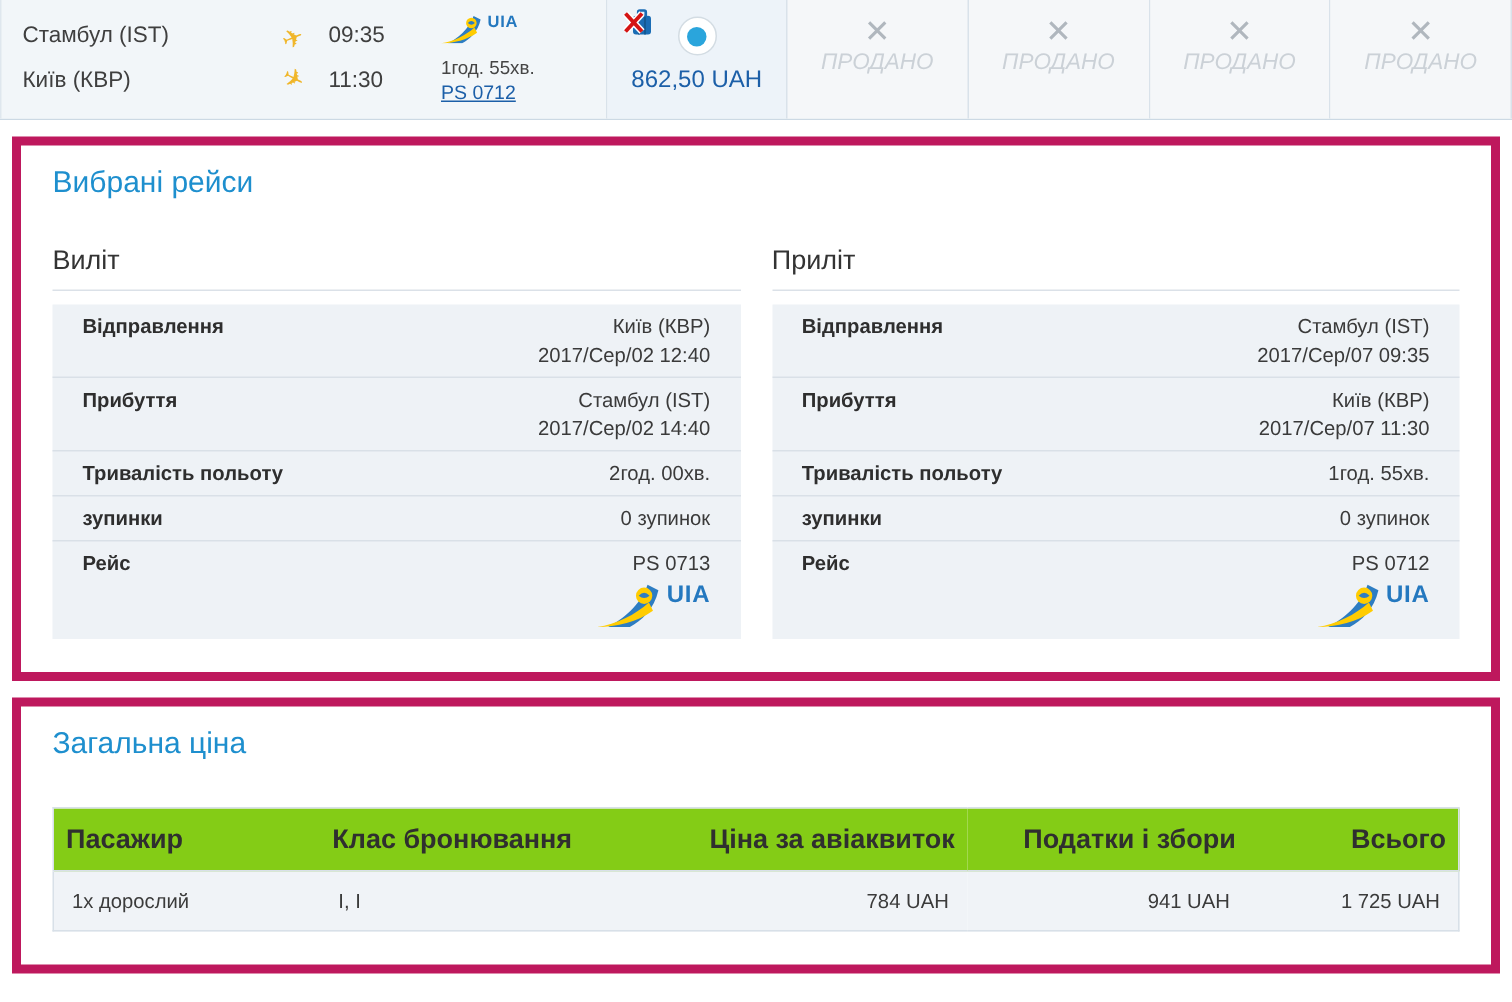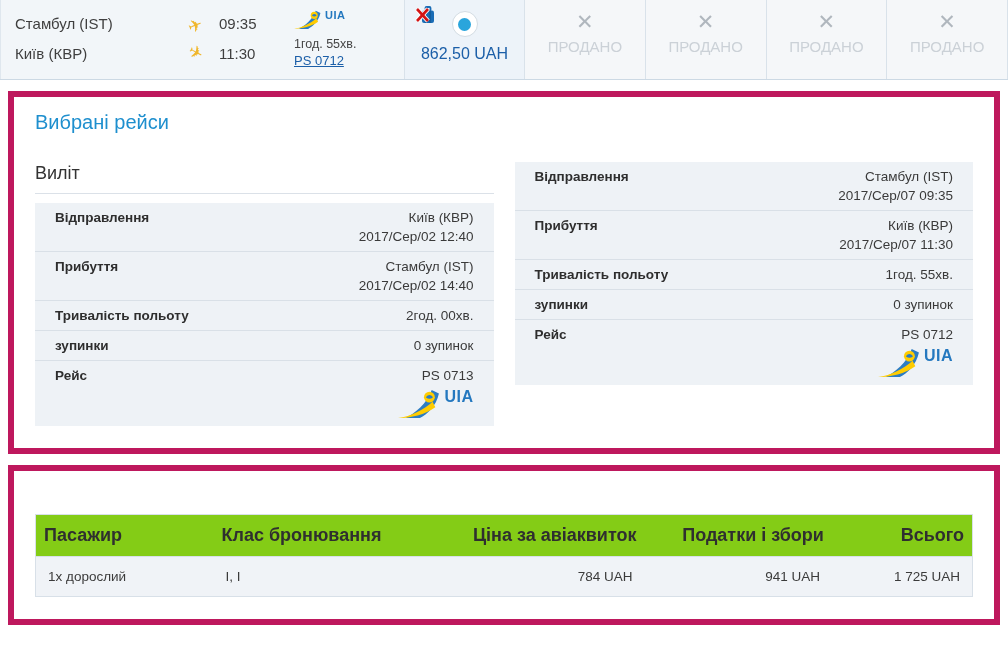--- a/index.html
+++ b/index.html
@@ -26,21 +26,21 @@
               position:relative; display:flex; flex-direction:column; align-items:center; cursor:pointer; }
   .baggage { position:absolute; top:5px; left:9px; }
   .radio { margin-top:11px; width:26px; height:26px; border-radius:50%; background:#fff;
            border:1px solid #d3dce3; display:flex; align-items:center; justify-content:center; }
   .radio-dot { width:13px; height:13px; border-radius:50%; background:#2aa5dc; }
   .tb-price-amount { margin-top:8px; font-size:16px; color:#1c5fa8; }
 
   .tb-sold { flex:1; background:#f5f7f9; border-right:1px solid #d9e2ea;
              display:flex; flex-direction:column; align-items:center; }
   .sold-x { margin-top:11px; font-size:21px; line-height:22px; color:#b0b7be; }
-  .sold-label { margin-top:5px; font-size:15px; color:#cbd1d7; }
+  .sold-label { font-size:15px; color:#cbd1d7;font-style:italic; }
 
   
   .section { margin:11px 8px 0; border:6px solid #be185d; padding:13px 21px 22px; background:#fff; }
   .section-title { font-size:20px; color:#1e8fce; font-weight:400; line-height:24px; }
 
   .cards { display:flex; gap:21px; margin-top:28px; }
   .card { flex:1; }
   .card-title { font-size:18px; color:#333; line-height:22px; padding-bottom:9px;
                 border-bottom:1px solid #dbe1e8; margin-bottom:9px; }
   .card-table { background:#eef2f6; }
@@ -189,20 +189,21 @@
                 </svg>
                 <span class="uia-text">UIA</span>
               </span>
             </div>
           </div>
         </div>
       </div>
     </div>
 
     <div class="card">
+      <div class="card-title">Приліт</div>
       <div class="card-table">
         <div class="crow">
           <div class="lbl">Відправлення</div>
           <div class="val">
             <div class="val-line">Стамбул (IST)</div>
             <div class="val-line">2017/Сер/07 09:35</div>
           </div>
         </div>
         <div class="crow">
           <div class="lbl">Прибуття</div>
@@ -240,20 +241,21 @@
             </div>
           </div>
         </div>
       </div>
     </div>
 
   </div>
 </div>
 
 <div class="section">
+  <div class="section-title">Загальна ціна</div>
   <table class="price-table">
     <thead>
       <tr>
         <th class="al" style="width:19%">Пасажир</th>
         <th class="al" style="width:24%">Клас бронювання</th>
         <th class="ar" style="width:22%">Ціна за авіаквиток</th>
         <th class="ar" style="width:20%">Податки і збори</th>
         <th class="ar" style="width:15%">Всього</th>
       </tr>
     </thead>

